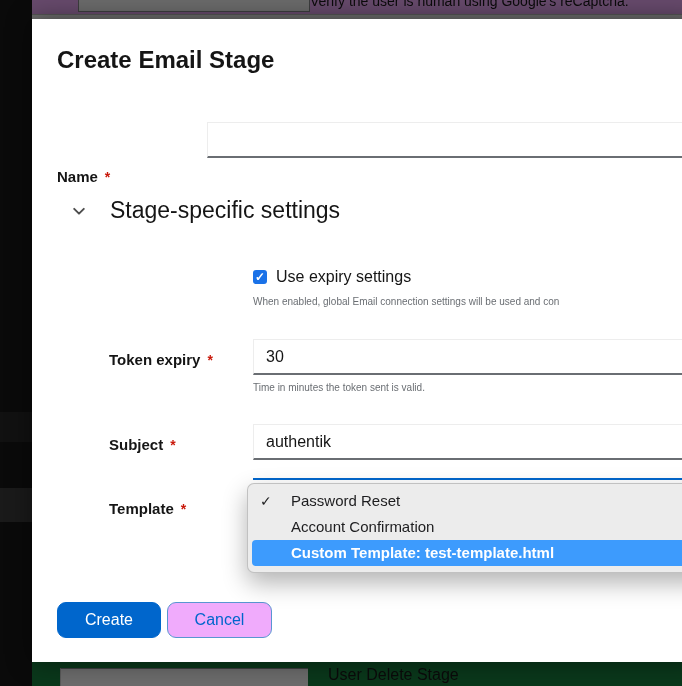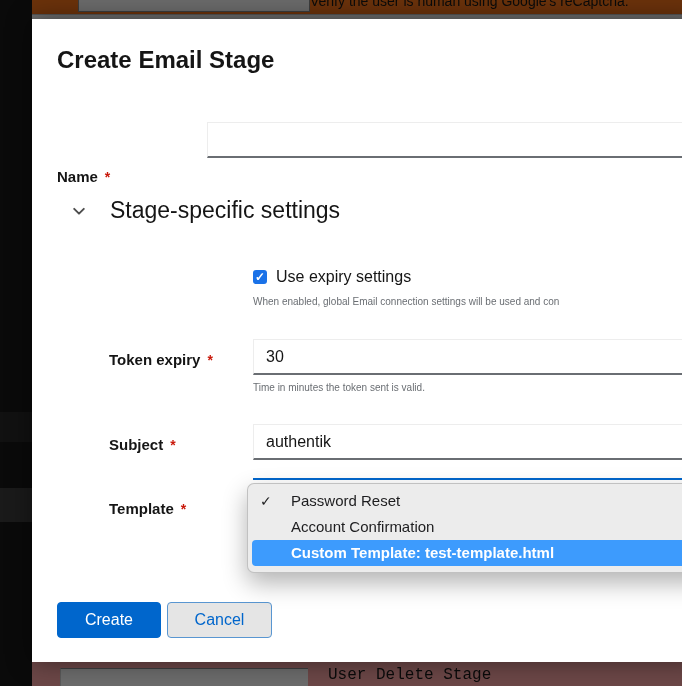--- a/index.html
+++ b/index.html
@@ -5,24 +5,24 @@
   * { margin:0; padding:0; box-sizing:border-box; }
   html,body { width:682px; height:686px; overflow:hidden; background:#fff;
               font-family:"Liberation Sans", sans-serif; }
   .canvas { position:relative; width:682px; height:686px; overflow:hidden; }
 
   
   .bg-page { position:absolute; inset:0; background:#fff; }
   .bg-sidebar { position:absolute; left:0; top:0; width:32px; height:686px; background:#151515; }
   .bg-sidebar .nav-blob1 { position:absolute; left:0; top:412px; width:32px; height:30px; background:#242424; }
   .bg-sidebar .nav-blob2 { position:absolute; left:0; top:488px; width:32px; height:34px; background:#3a3a3a; }
-  .bg-top-row { position:absolute; left:32px; top:0; right:0; height:15px; background:#f97316; border-bottom:1px solid #c9c9c9; overflow:hidden; }
+  .bg-top-row { position:absolute; left:32px; top:0; right:0; height:15px; background:#f0abfc; border-bottom:1px solid #c9c9c9; overflow:hidden; }
   .bg-top-box { position:absolute; left:46px; top:-22px; width:232px; height:34px; background:#fafafa; border:1px solid #8a8d90; }
   .bg-top-text { position:absolute; left:278px; top:-7px; font-size:14px; color:#151515; white-space:nowrap; }
-  .bg-bottom-row { position:absolute; left:32px; top:662px; right:0; height:24px; background:#fca5a5; overflow:hidden;font-family:Liberation Mono, monospace; }
+  .bg-bottom-row { position:absolute; left:32px; top:662px; right:0; height:24px; background:#15803d; overflow:hidden; }
   .bg-bottom-box { position:absolute; left:28px; top:6px; width:248px; height:30px; background:#fdfdfd; border-top:1px solid #8a8d90; border-left:1px solid #d2d2d2; }
   .bg-bottom-text { position:absolute; left:296px; top:4px; font-size:16px; color:#151515; white-space:nowrap; }
 
   .overlay { position:absolute; inset:0; background:rgba(3,3,3,0.58); }
 
   
   .modal { position:absolute; left:32px; top:19px; width:668px; height:643px;
            background:#fff; box-shadow:0 0 24px rgba(0,0,0,0.45); }
   .modal-title { position:absolute; left:25px; top:27px; font-size:24px; font-weight:700; color:#151515; }
 
@@ -48,25 +48,25 @@
 
   .dropdown { position:absolute; left:215px; top:464px; width:470px; height:90px;
               background:#ececec; border:1px solid rgba(0,0,0,0.18); border-radius:7px;
               box-shadow:0 10px 24px rgba(0,0,0,0.3); padding-top:4px; z-index:3; }
   .dd-opt { position:relative; height:26px; line-height:26px; font-size:15px; color:#1d1d1f;
             padding-left:43px; white-space:nowrap; cursor:default; }
   .dd-check { position:absolute; left:12px; top:0; width:20px; color:#1d1d1f; font-size:14px; }
   .dd-opt.hl { margin:0 0 0 4px; border-radius:4px; background:#3d9bfd; color:#fff; font-weight:700;
                padding-left:39px; }
 
-  .btn { position:absolute; top:583px; height:36px; font-size:16px; border-radius:4px;
+  .btn { position:absolute; top:583px; height:36px; font-size:16px; border-radius:9px;
          font-family:"Liberation Sans", sans-serif; cursor:pointer;
          display:flex; align-items:center; justify-content:center; }
   .btn-create { left:25px; width:104px; background:#0066cc; border:1px solid #0066cc; color:#fff; }
-  .btn-cancel { left:135px; width:105px; background:#e5e5e5; border:1px solid #5996d1; color:#0066cc; }
+  .btn-cancel { left:135px; width:105px; background:#f0abfc; border:1px solid #5996d1; color:#0066cc; }
 </style>
 </head>
 <body>
 
 <div class="canvas">
 
   <div class="bg-page">
     <div class="bg-top-row">
       <div class="bg-top-box"></div>
       <div class="bg-top-text">Verify the user is human using Google's reCaptcha.</div>

